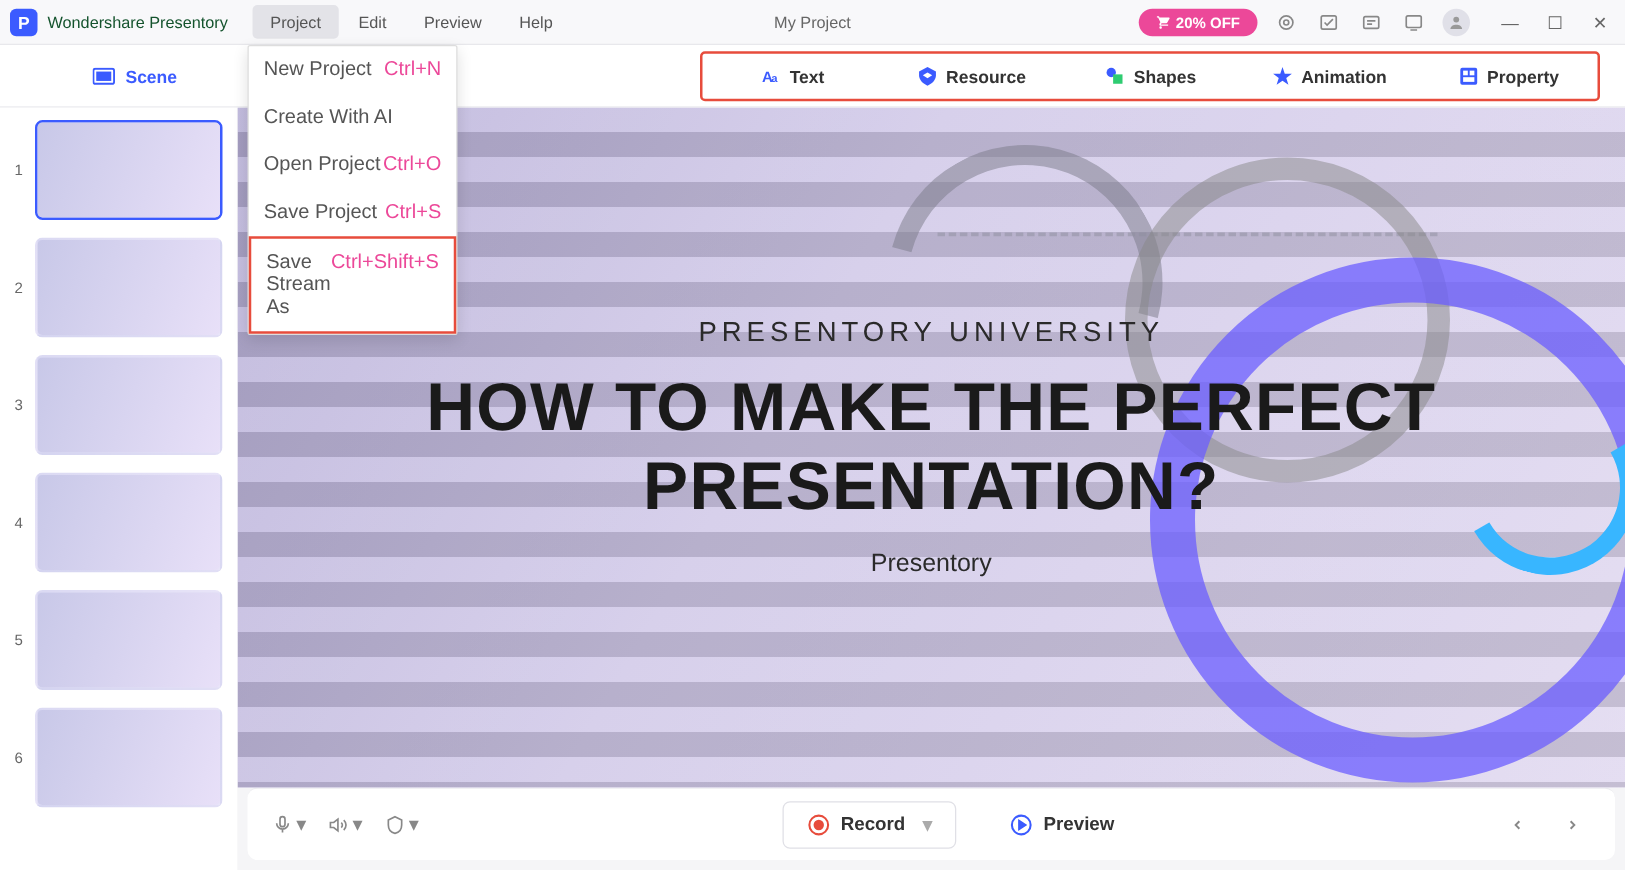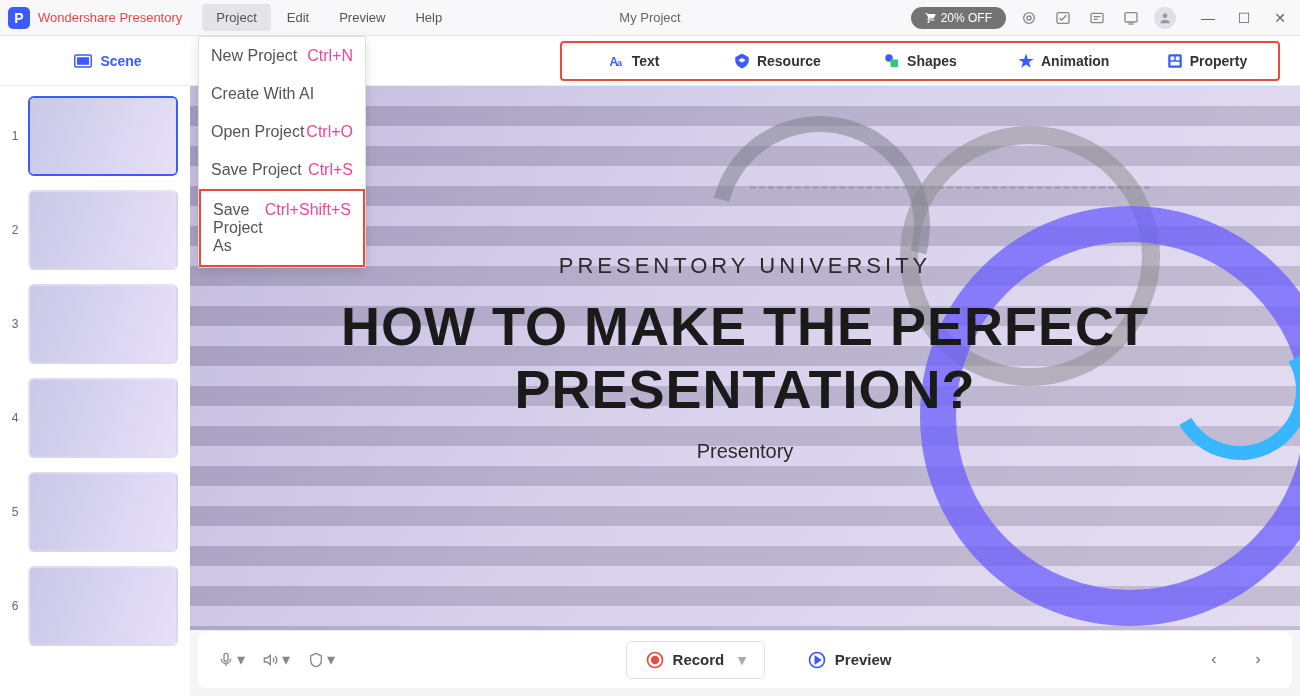--- a/index.html
+++ b/index.html
@@ -1,26 +1,26 @@
 <!DOCTYPE html>
 <html><head>
   <meta charset="utf-8">
   <style>
     * { margin: 0; padding: 0; box-sizing: border-box; font-family: -apple-system, BlinkMacSystemFont, 'Segoe UI', Arial, sans-serif; }
     body { width: 1300px; height: 696px; background: #f5f5f7; overflow: hidden; position: relative; }
     
     .titlebar { height: 36px; background: #f8f8fa; display: flex; align-items: center; padding: 0 8px; border-bottom: 1px solid #e8e8ec; }
     .app-logo { width: 22px; height: 22px; background: #3b5bff; border-radius: 5px; display: flex; align-items: center; justify-content: center; color: white; font-weight: bold; font-size: 14px; margin-right: 8px; }
-    .app-name { font-size: 13px; color: #ef4444; margin-right: 20px; }
+    .app-name { font-size: 13px; color: #14532d; margin-right: 20px; }
     .menu-items { display: flex; gap: 2px; }
     .menu-item { padding: 6px 14px; font-size: 13px; color: #555; cursor: pointer; border-radius: 4px; }
     .menu-item.active { background: #e3e3e8; }
     .title-center { position: absolute; left: 50%; transform: translateX(-50%); font-size: 13px; color: #666; }
     .title-right { margin-left: auto; display: flex; align-items: center; gap: 12px; }
-    .promo-btn { background: #737373; color: white; padding: 4px 14px; border-radius: 14px; font-size: 12px; font-weight: 400; display: flex; align-items: center; gap: 4px; }
+    .promo-btn { background: #ec4899; color: white; padding: 4px 14px; border-radius: 14px; font-size: 12px; font-weight: 700; display: flex; align-items: center; gap: 4px; }
     .icon-btn { width: 22px; height: 22px; display: flex; align-items: center; justify-content: center; color: #888; cursor: pointer; }
     .avatar { width: 22px; height: 22px; border-radius: 50%; background: #e0e0e8; display: flex; align-items: center; justify-content: center; }
     .window-controls { display: flex; gap: 12px; margin-left: 8px; }
     .win-ctrl { width: 24px; height: 24px; display: flex; align-items: center; justify-content: center; color: #666; cursor: pointer; font-size: 14px; }
     
     .toolbar { height: 50px; background: white; display: flex; align-items: center; border-bottom: 1px solid #ececf0; position: relative; }
     .tool-scene { width: 190px; display: flex; align-items: center; justify-content: center; gap: 8px; color: #3b5bff; font-weight: 600; font-size: 14px; padding-left: 26px; }
     .tool-left { display: flex; align-items: center; gap: 8px; padding-left: 16px; flex: 0 0 370px; }
     .tool-btn { display: flex; align-items: center; gap: 6px; font-size: 14px; font-weight: 600; color: #333; padding: 6px 12px; }
     .tool-btn .ic { width: 18px; height: 18px; }
@@ -134,21 +134,21 @@
     </div>
   <div class="dd-item">
       <span>Open Project</span>
       <span class="dd-shortcut">Ctrl+O</span>
     </div>
   <div class="dd-item">
       <span>Save Project</span>
       <span class="dd-shortcut">Ctrl+S</span>
     </div>
   <div class="dd-item highlighted">
-      <span>Save Project As</span>
+      <span>Save Stream As</span>
       <span class="dd-shortcut">Ctrl+Shift+S</span>
     </div>
 </div>
 
 <div class="toolbar">
   <div class="tool-scene">
     <svg width="18" height="14" viewBox="0 0 24 18">
         <rect x="1" y="1" width="22" height="16" rx="2" fill="none" stroke="#3b5bff" stroke-width="2"></rect>
         <rect x="4" y="4" width="16" height="10" fill="#3b5bff"></rect>
       </svg>

